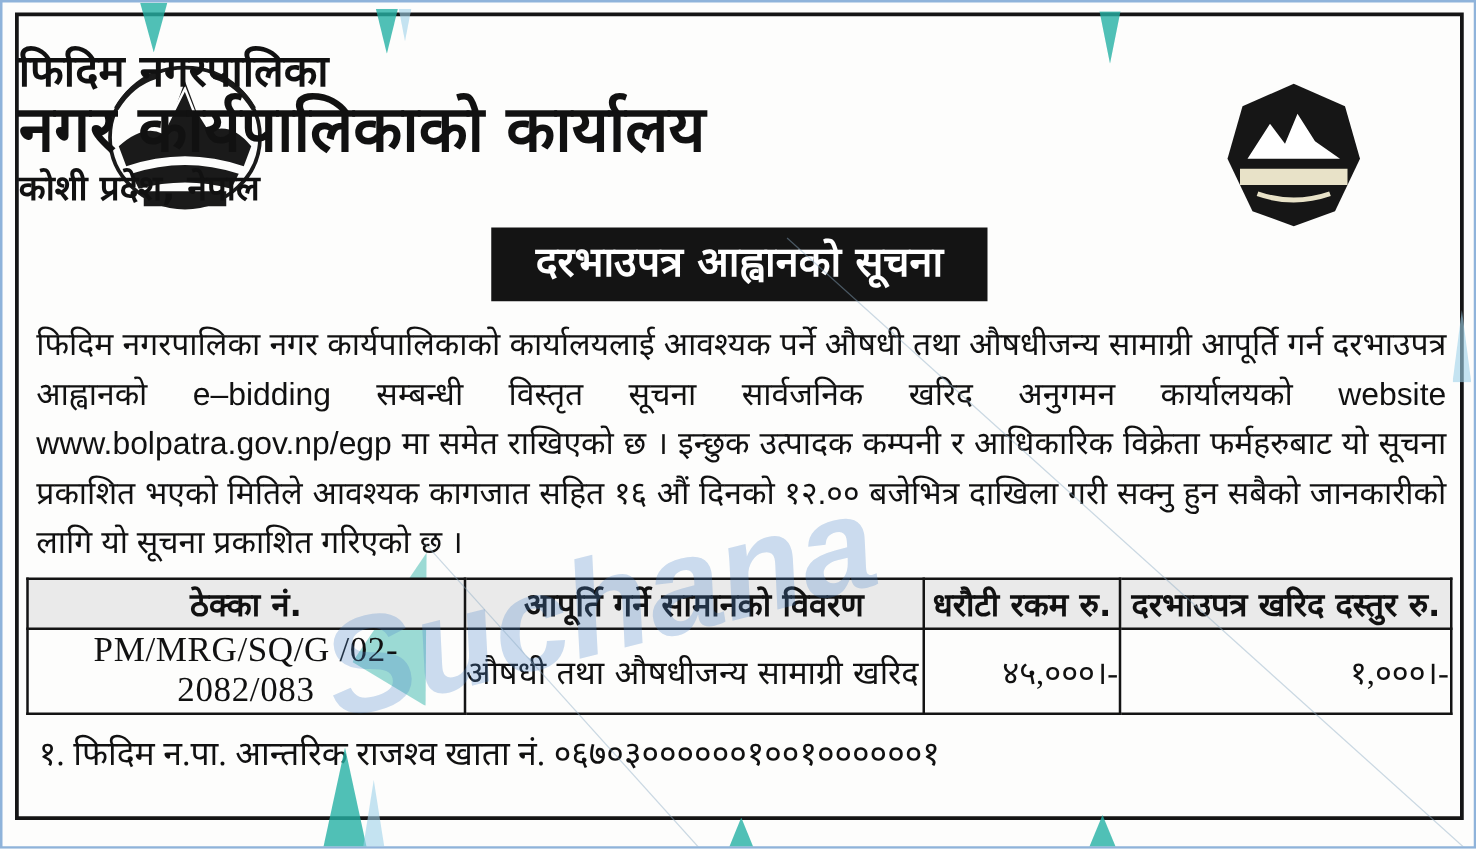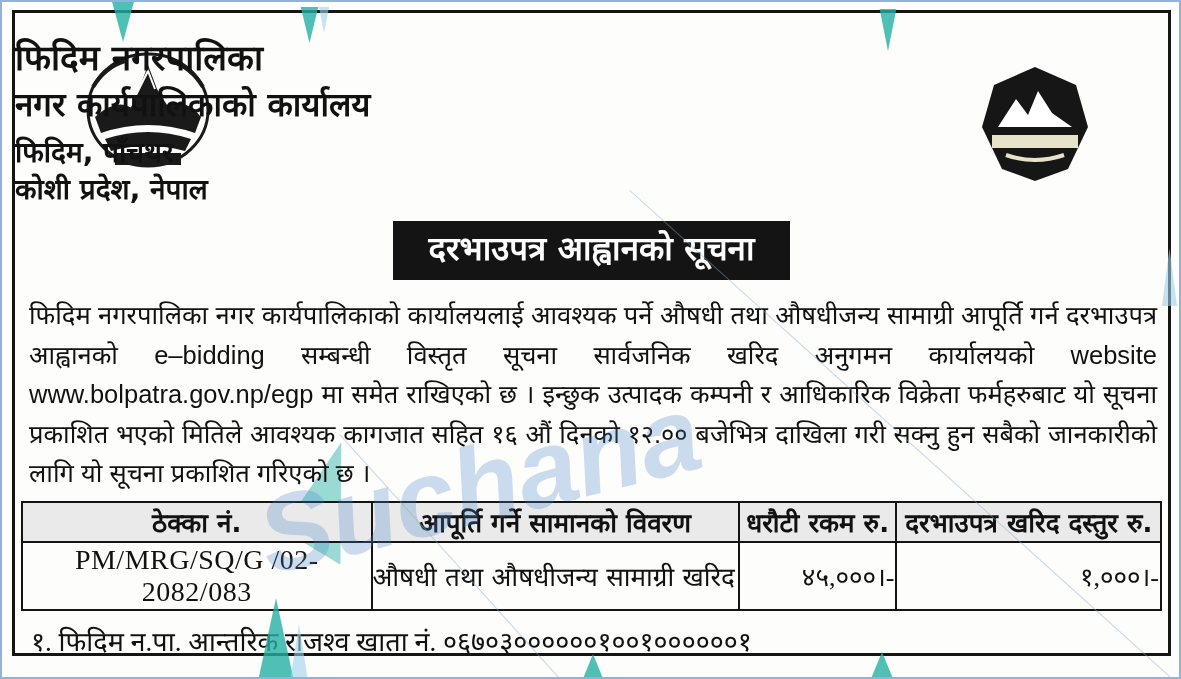--- a/index.html
+++ b/index.html
@@ -7,21 +7,21 @@
     position:relative; width:1181px; height:679px; box-sizing:border-box;
     background:#fdfdfc; border:2px solid #8fb3da; overflow:hidden;
     font-family:"DejaVu Sans","Liberation Sans",sans-serif; color:#111;
   }
   .frame {
     position:absolute; left:10px; top:8px; width:1159px; height:646px;
     border:3px solid #151515; box-sizing:border-box; background:transparent;
   }
   .header-block { padding-top:25px; position:relative; z-index:2; }
   .muni-name   { font-size:35px; font-weight:bold; line-height:40px; }
-  .office-name { font-size:33px; font-weight:bold; line-height:50px; margin-top:2px; }
+  .office-name { font-size:51px; font-weight:bold; line-height:50px; margin-top:2px; }
   .addr-line   { font-size:28px; font-weight:bold; line-height:32px; margin-top:7px; }
   .prov-line   { font-size:28px; font-weight:bold; line-height:32px; margin-top:5px; }
 
   .logo { position:absolute; z-index:2; }
   .logo-left  { left:70px;  top:34px; width:126px; height:126px; }
   .logo-right { right:74px; top:52px; width:118px; height:118px; }
 
   .banner {
     margin:15px auto 16px; width:fit-content; background:#141414; color:#ffffff;
     font-size:33px; font-weight:bold; padding:4px 36px 10px; position:relative; z-index:2;
@@ -126,21 +126,20 @@
         <path d="M59 2 L100 20 L112 62 L92 104 L59 116 L26 104 L6 62 L18 20 Z" fill="#161616"></path>
         <path d="M22 62 L40 34 L52 50 L62 26 L76 48 L96 62 Z" fill="#ffffff"></path>
         <rect x="16" y="70" width="86" height="13" fill="#e8e2c8"></rect>
         <path d="M30 90 Q59 100 88 90" stroke="#e8e2c8" stroke-width="4" fill="none"></path>
       </svg>
     </div>
 
     <div class="header-block">
       <div class="muni-name">फिदिम नगरपालिका</div>
       <div class="office-name">नगर कार्यपालिकाको कार्यालय</div>
-      <div class="addr-line">फिदिम, पाँचथर</div>
       <div class="prov-line">कोशी प्रदेश, नेपाल</div>
     </div>
 
     <div class="banner">दरभाउपत्र आह्वानको सूचना</div>
 
 
     <div class="body-text">फिदिम नगरपालिका नगर कार्यपालिकाको कार्यालयलाई आवश्यक पर्ने औषधी तथा औषधीजन्य सामाग्री  आपूर्ति गर्न  दरभाउपत्र आह्वानको e–bidding सम्बन्धी विस्तृत सूचना सार्वजनिक खरिद अनुगमन कार्यालयको website www.bolpatra.gov.np/egp मा समेत राखिएको छ । इन्छुक उत्पादक कम्पनी र आधिकारिक विक्रेता फर्महरुबाट यो सूचना प्रकाशित भएको मितिले आवश्यक कागजात सहित १६ औं दिनको १२.०० बजेभित्र दाखिला गरी सक्नु हुन सबैको जानकारीको लागि यो सूचना प्रकाशित गरिएको छ ।</div>
 
     <table class="notice-table">
       <colgroup>

